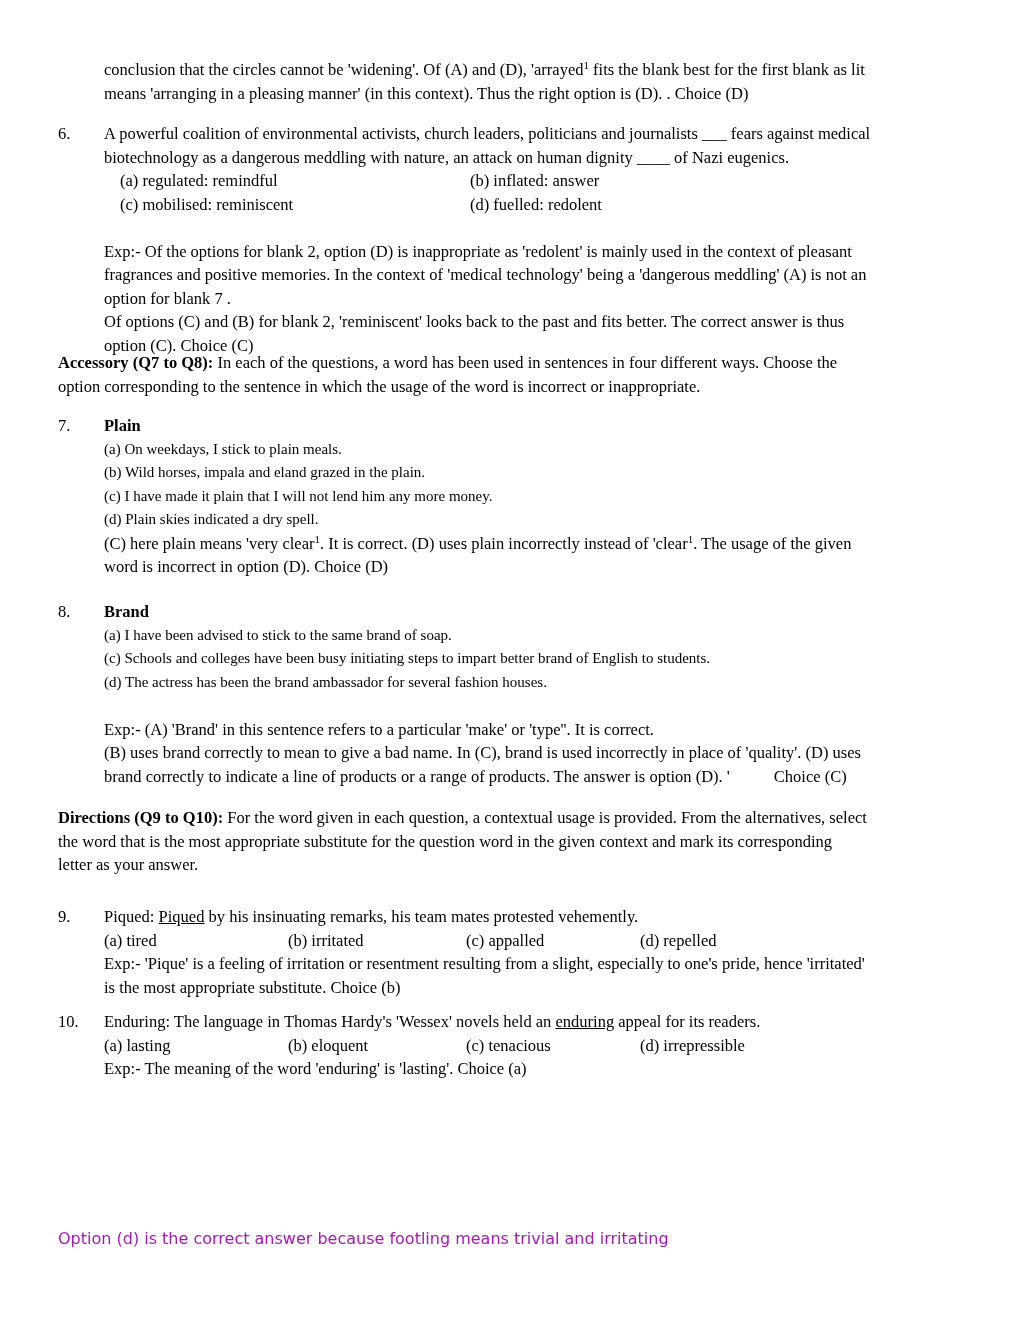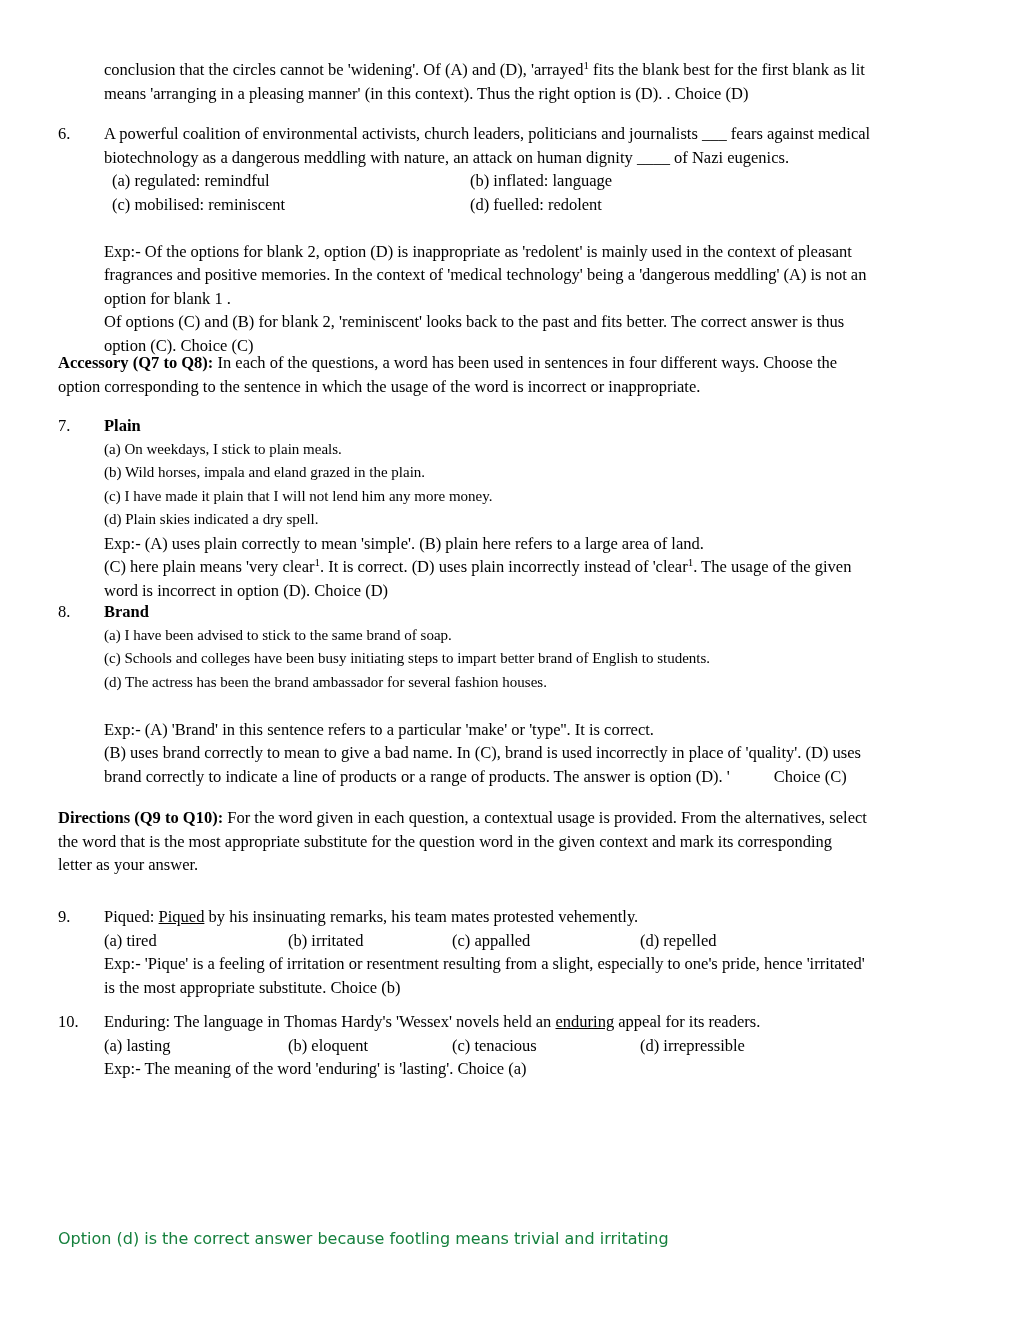--- a/index.html
+++ b/index.html
@@ -56,44 +56,44 @@
     vertical-align: super;
     line-height: 0;
   }
   
   .opt2 {
     position: relative;
     font-size: 16.5px;
     line-height: 23.5px;
   }
   .opt2 .row { position: relative; height: 23.5px; }
-  .opt2 .c1 { position: absolute; left: 8px; }
+  .opt2 .c1 { position: absolute; left: 16px; }
   .opt2 .c2 { position: absolute; left: 366px; }
 
   .opt4 { position: relative; font-size: 16.5px; line-height: 23.5px; }
   .opt4 .row { position: relative; height: 23.5px; }
   .opt4 .a { position: absolute; left: 0px; }
   .opt4 .b { position: absolute; left: 184px; }
-  .opt4 .c { position: absolute; left: 348px; }
+  .opt4 .c { position: absolute; left: 362px; }
   .opt4 .d { position: absolute; left: 536px; }
 
   .optlist { font-size: 15px; line-height: 23.5px; }
   .optlist .li { white-space: nowrap; }
 
   .spacer { height: 23.5px; }
 
   .footer-note {
     position: absolute;
     left: 58px;
     top: 1228px;
     width: 906px;
     font-family: "DejaVu Sans", "Liberation Sans", sans-serif;
     font-size: 16px;
     line-height: 22px;
-    color: #15803d;
+    color: #a21caf;
   }
 
   
   .q11 {
     position: absolute;
     left: 85px;
     width: 870px;
     font-size: 16.5px;
     line-height: 23.5px;
   }
@@ -113,32 +113,32 @@
   </div>
 
   <div class="block" style="top:122px;">
     <div class="numcol">6.</div>
     <div class="body">
       <div>A powerful coalition of environmental activists, church leaders, politicians and journalists ___ fears against medical</div>
       <div>biotechnology as a dangerous meddling with nature, an attack on human dignity ____ of Nazi eugenics.</div>
       <div class="opt2">
         <div class="row">
           <span class="c1">(a)  regulated: remindful</span>
-          <span class="c2">(b)  inflated: language</span>
+          <span class="c2">(b)  inflated: answer</span>
         </div>
         <div class="row">
           <span class="c1">(c) mobilised: reminiscent</span>
           <span class="c2">(d)  fuelled: redolent</span>
         </div>
       </div>
       <div class="spacer"></div>
       <div>
         <div>Exp:- Of the options for blank 2, option (D) is inappropriate as 'redolent' is mainly used in the context of pleasant</div>
         <div>fragrances and positive memories. In the context of 'medical technology' being a 'dangerous meddling' (A) is not an</div>
-        <div>option for blank 1 .</div>
+        <div>option for blank 7 .</div>
         <div>Of options (C) and (B) for blank 2, 'reminiscent' looks back to the past and fits better. The correct answer is thus</div>
         <div>option (C). Choice (C)</div>
       </div>
     </div>
   </div>
 
   <div class="block" style="top:351px;">
     <div class="para"><b>Accessory (Q7 to Q8):</b><span> In each of the questions, a word has been used in sentences in four different ways. Choose the</span></div>
     <div class="para">option corresponding to the sentence in which the usage of the word is incorrect or inappropriate.</div>
   </div>
@@ -147,21 +147,20 @@
     <div class="numcol">7.</div>
     <div class="body">
       <div><b>Plain</b></div>
       <div class="optlist">
         <div class="li">(a)  On weekdays, I stick to plain meals.</div>
         <div class="li">(b)  Wild horses, impala and eland grazed in the plain.</div>
         <div class="li">(c)  I have made it plain that I will not lend him any more money.</div>
         <div class="li">(d)  Plain skies indicated a dry spell.</div>
       </div>
       <div>
-        <div>Exp:- (A) uses plain correctly to mean 'simple'. (B) plain here refers to a large area of land.</div>
         <div><span>(C) here plain means 'very clear</span><sup>1</sup><span>. It is correct. (D) uses plain incorrectly instead of 'clear</span><sup>1</sup><span>. The usage of the given</span></div>
         <div>word is incorrect in option (D). Choice (D)</div>
       </div>
     </div>
   </div>
 
   <div class="block" style="top:600px;">
     <div class="numcol">8.</div>
     <div class="body">
       <div><b>Brand</b></div>

